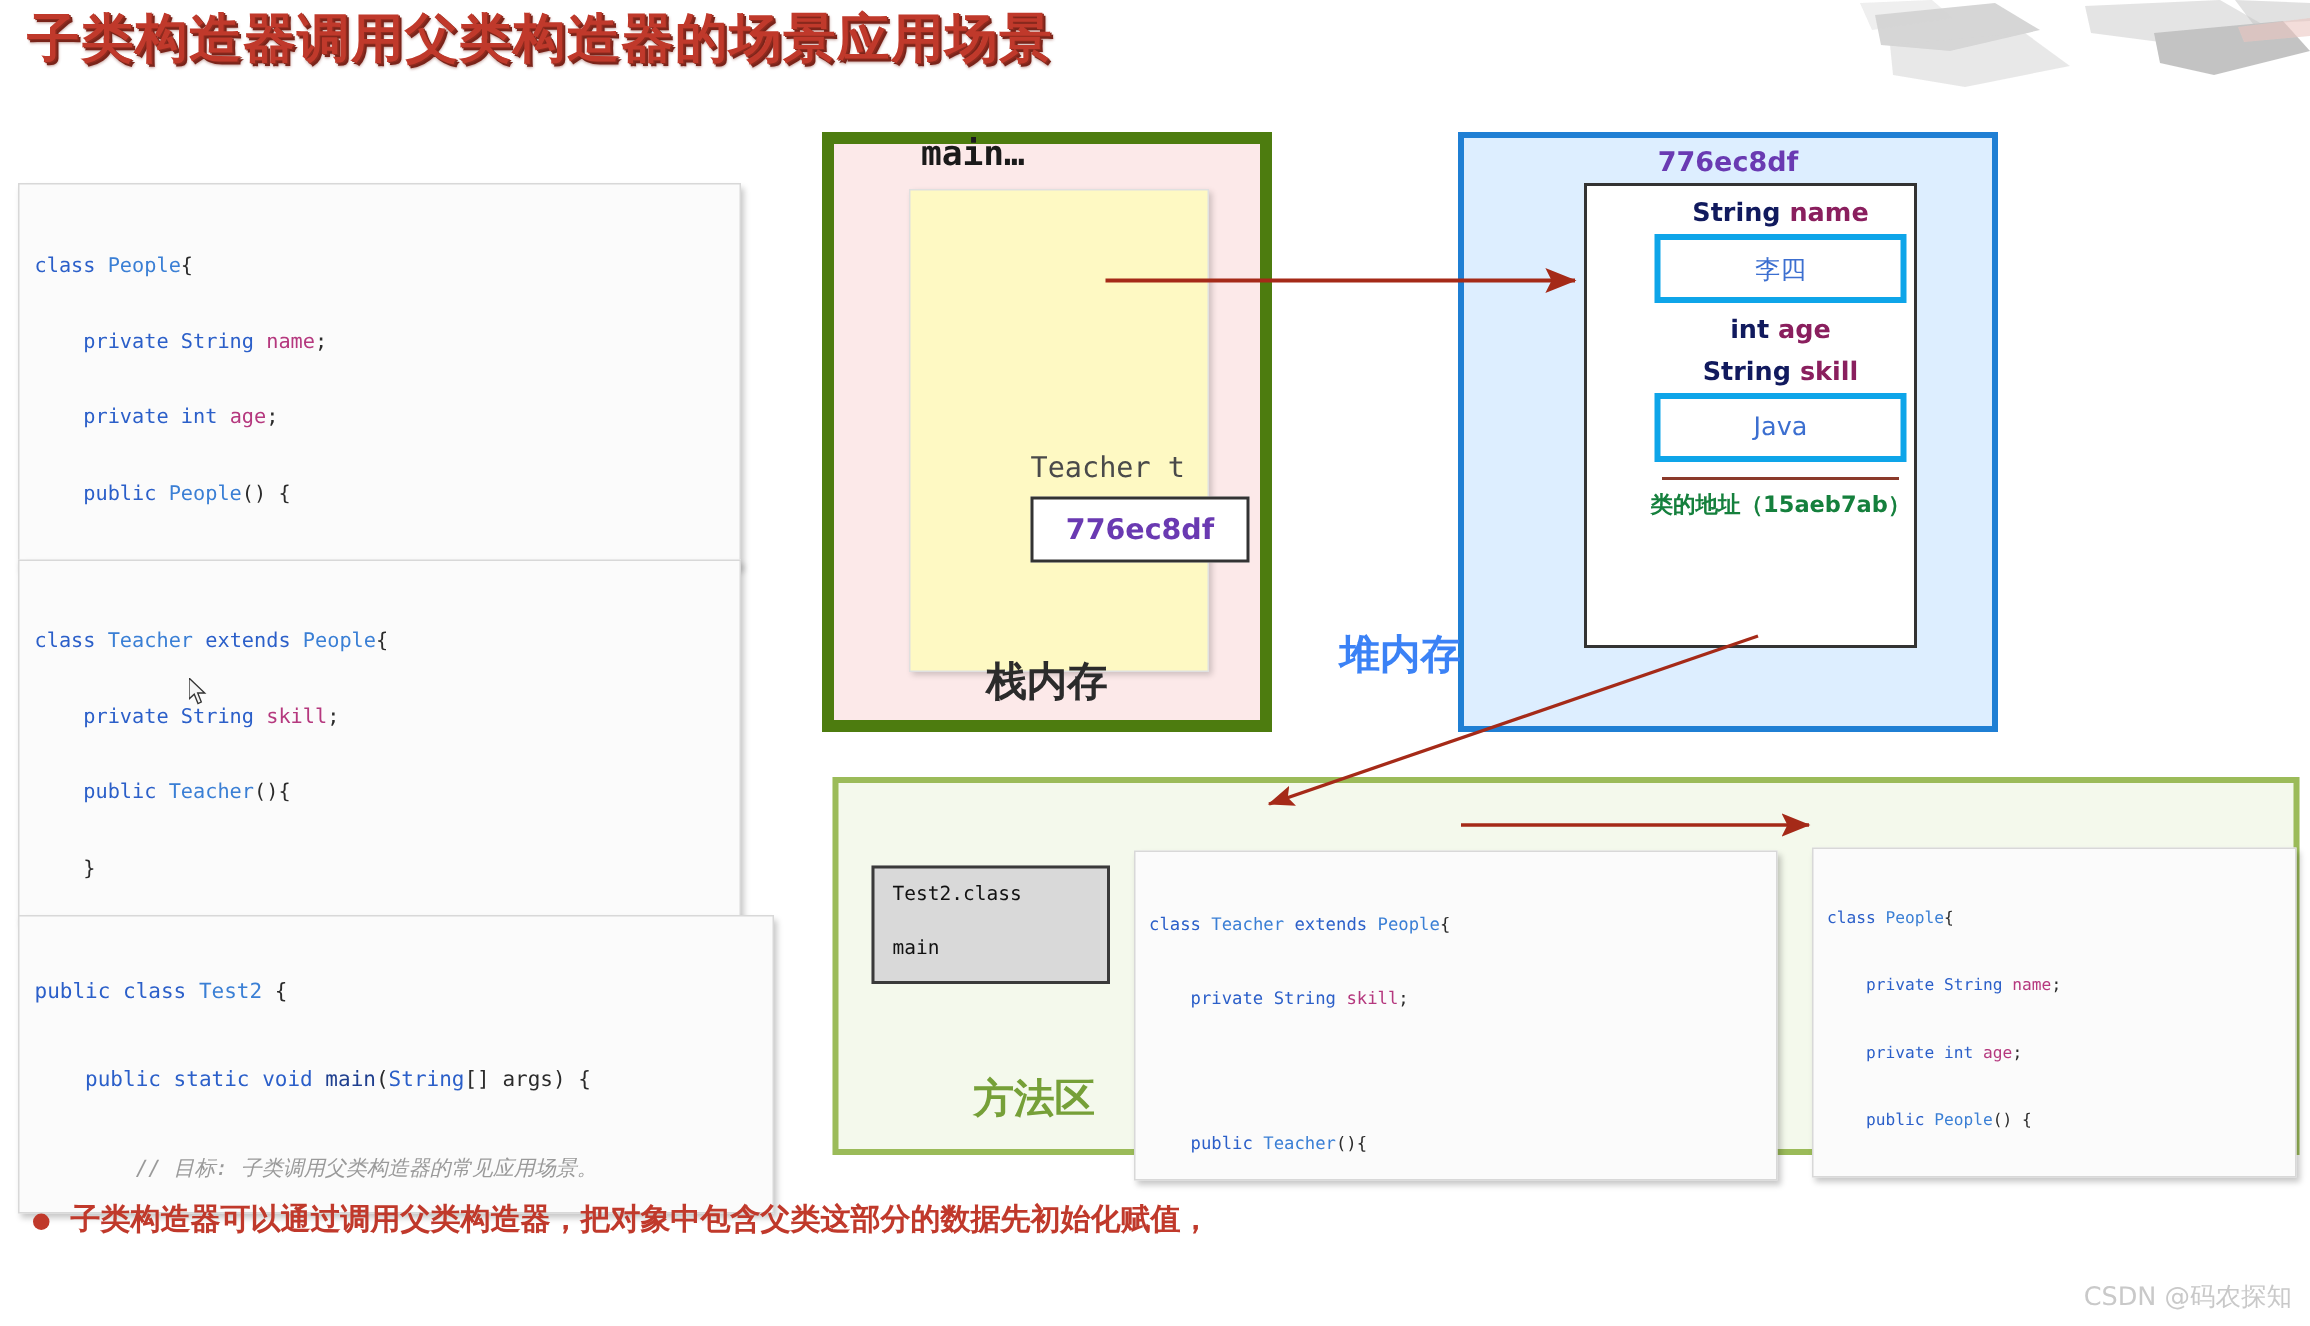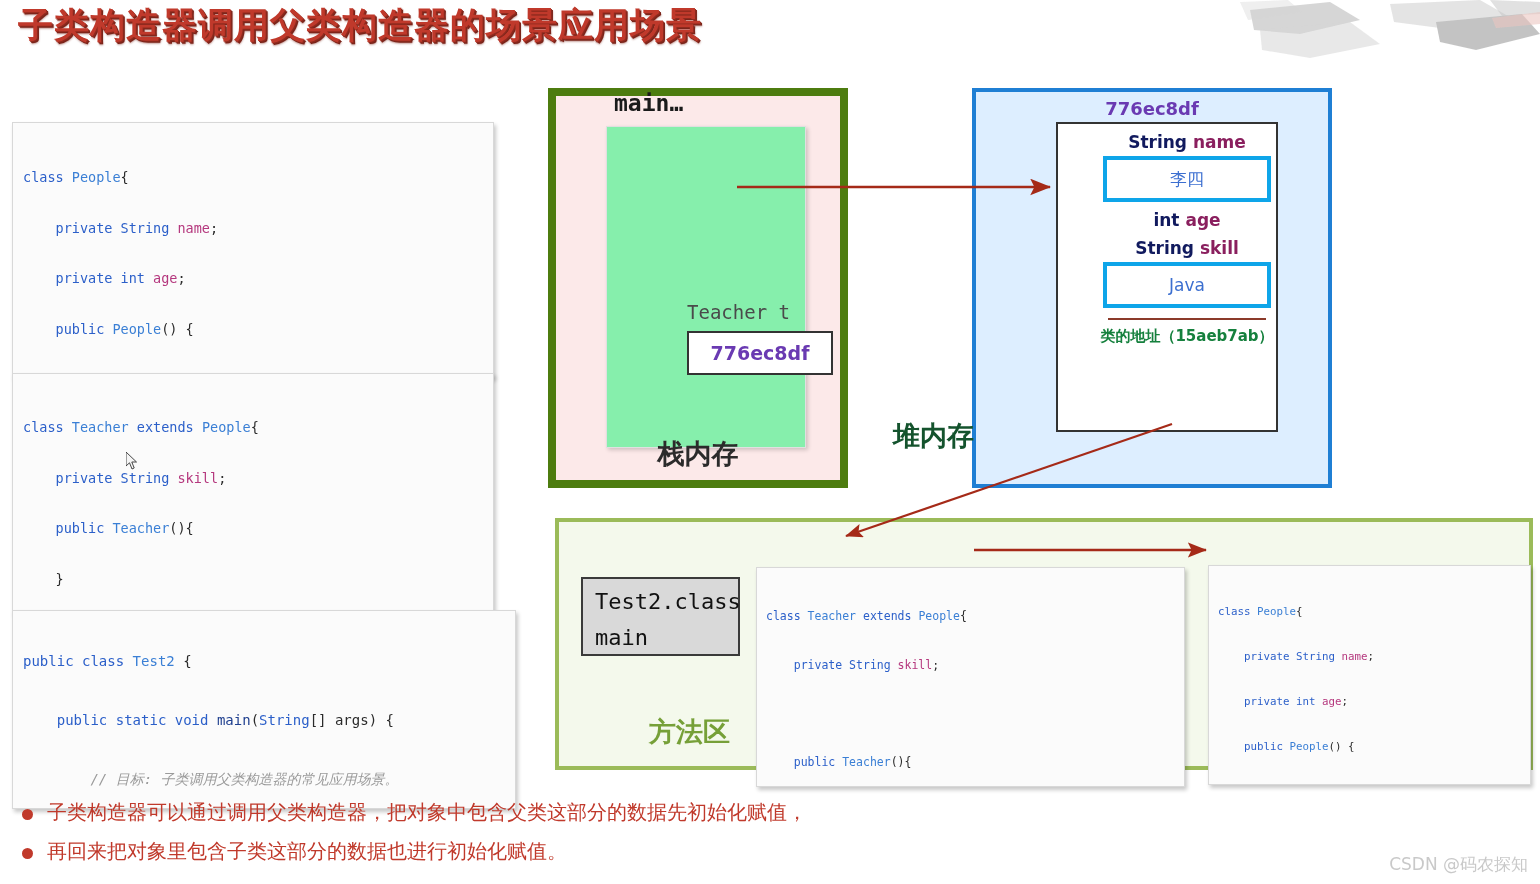--- a/index.html
+++ b/index.html
@@ -38,21 +38,21 @@
     position:absolute;left:548px;top:88px;width:300px;height:400px;
     background:#fce9e9;border:8px solid #4d7c0f;box-sizing:border-box;
   }
   #stack-main-label{
     position:absolute;left:58px;top:-6px;
     font-family:"DejaVu Sans Mono","Liberation Mono",monospace;
     font-size:23px;font-weight:bold;color:#1a1a1a;
   }
   #stack-frame{
     position:absolute;left:50px;top:30px;width:198px;height:320px;
-    background:#86efac;border:1px solid #e0e0e0;box-shadow:2px 2px 4px rgba(0,0,0,.18);
+    background:#fef9c3;border:1px solid #e0e0e0;box-shadow:2px 2px 4px rgba(0,0,0,.18);
   }
   #stack-var-label{
     position:absolute;left:80px;top:174px;
     font-family:"DejaVu Sans Mono","Liberation Mono",monospace;
     font-size:19px;color:#4a4a4a;
   }
   #stack-var-box{
     position:absolute;left:80px;top:204px;width:142px;height:40px;
     border:2px solid #333;background:#fff;
     display:flex;align-items:center;justify-content:center;
@@ -95,33 +95,33 @@
   }
   #heap-classaddr-sep{margin:10px 10px 0;border-top:2px solid #8b3a2a;}
   #heap-classaddr{
     text-align:center;margin-top:7px;
     font-family:"DejaVu Sans","Liberation Sans",sans-serif;
     font-size:15px;font-weight:bold;color:#15803d;
   }
   #heap-title{
     position:absolute;left:893px;top:418px;
     font-family:"DejaVu Sans","Liberation Sans",sans-serif;
-    font-size:27px;font-weight:bold;color:#14532d;z-index:6;
+    font-size:27px;font-weight:bold;color:#3b82f6;z-index:6;
   }
 
   
   #method-region{
     position:absolute;left:555px;top:518px;width:978px;height:252px;
     background:#f4f9ec;border:4px solid #9BBB59;box-sizing:border-box;
   }
   #test2-box{
     position:absolute;left:22px;top:55px;width:155px;height:75px;
     background:#d9d9d9;border:2px solid #3a3a3a;
     font-family:"DejaVu Sans Mono","Liberation Mono",monospace;
-    font-size:22px;color:#111;
+    font-size:13px;color:#111;
   }
   #test2-box .l1{position:absolute;left:12px;top:10px;}
   #test2-box .l2{position:absolute;left:12px;top:46px;}
   #method-title{
     position:absolute;left:90px;top:192px;
     font-family:"DejaVu Sans","Liberation Sans",sans-serif;
     font-size:27px;font-weight:bold;color:#76A038;
   }
 
   
@@ -129,21 +129,21 @@
 
   
   #bullets{position:absolute;left:14px;top:800px;width:1100px;}
   .bullet{display:flex;align-items:flex-start;margin-bottom:14px;}
   .bullet .dot{
     width:11px;height:11px;border-radius:50%;background:#C0392B;
     margin:9px 14px 0 8px;flex:none;
   }
   .bullet .txt{
     font-family:"DejaVu Sans","Liberation Sans",sans-serif;
-    font-size:20px;font-weight:normal;color:#C0392B;line-height:1.25;
+    font-size:20px;font-weight:bold;color:#C0392B;line-height:1.25;
   }
 
   
   #watermark{
     position:absolute;right:12px;bottom:8px;
     font-family:"DejaVu Sans","Liberation Sans",sans-serif;
     font-size:17px;color:#c9c9c9;
   }
 
   
@@ -307,19 +307,15 @@
   <line x1="1172" y1="424" x2="846" y2="536" stroke="#A52A18" stroke-width="2.2" marker-end="url(#ah)"></line>
 
   <line x1="974" y1="550" x2="1206" y2="550" stroke="#A52A18" stroke-width="2.4" marker-end="url(#ah)"></line>
 </svg>
 
 <div id="bullets">
   <div class="bullet">
     <div class="dot"></div>
     <div class="txt">子类构造器可以通过调用父类构造器，把对象中包含父类这部分的数据先初始化赋值，</div>
   </div>
-  <div class="bullet">
-    <div class="dot"></div>
-    <div class="txt">再回来把对象里包含子类这部分的数据也进行初始化赋值。</div>
-  </div>
 </div>
 
 <div id="watermark">CSDN @码农探知</div>
 
 </body></html>

